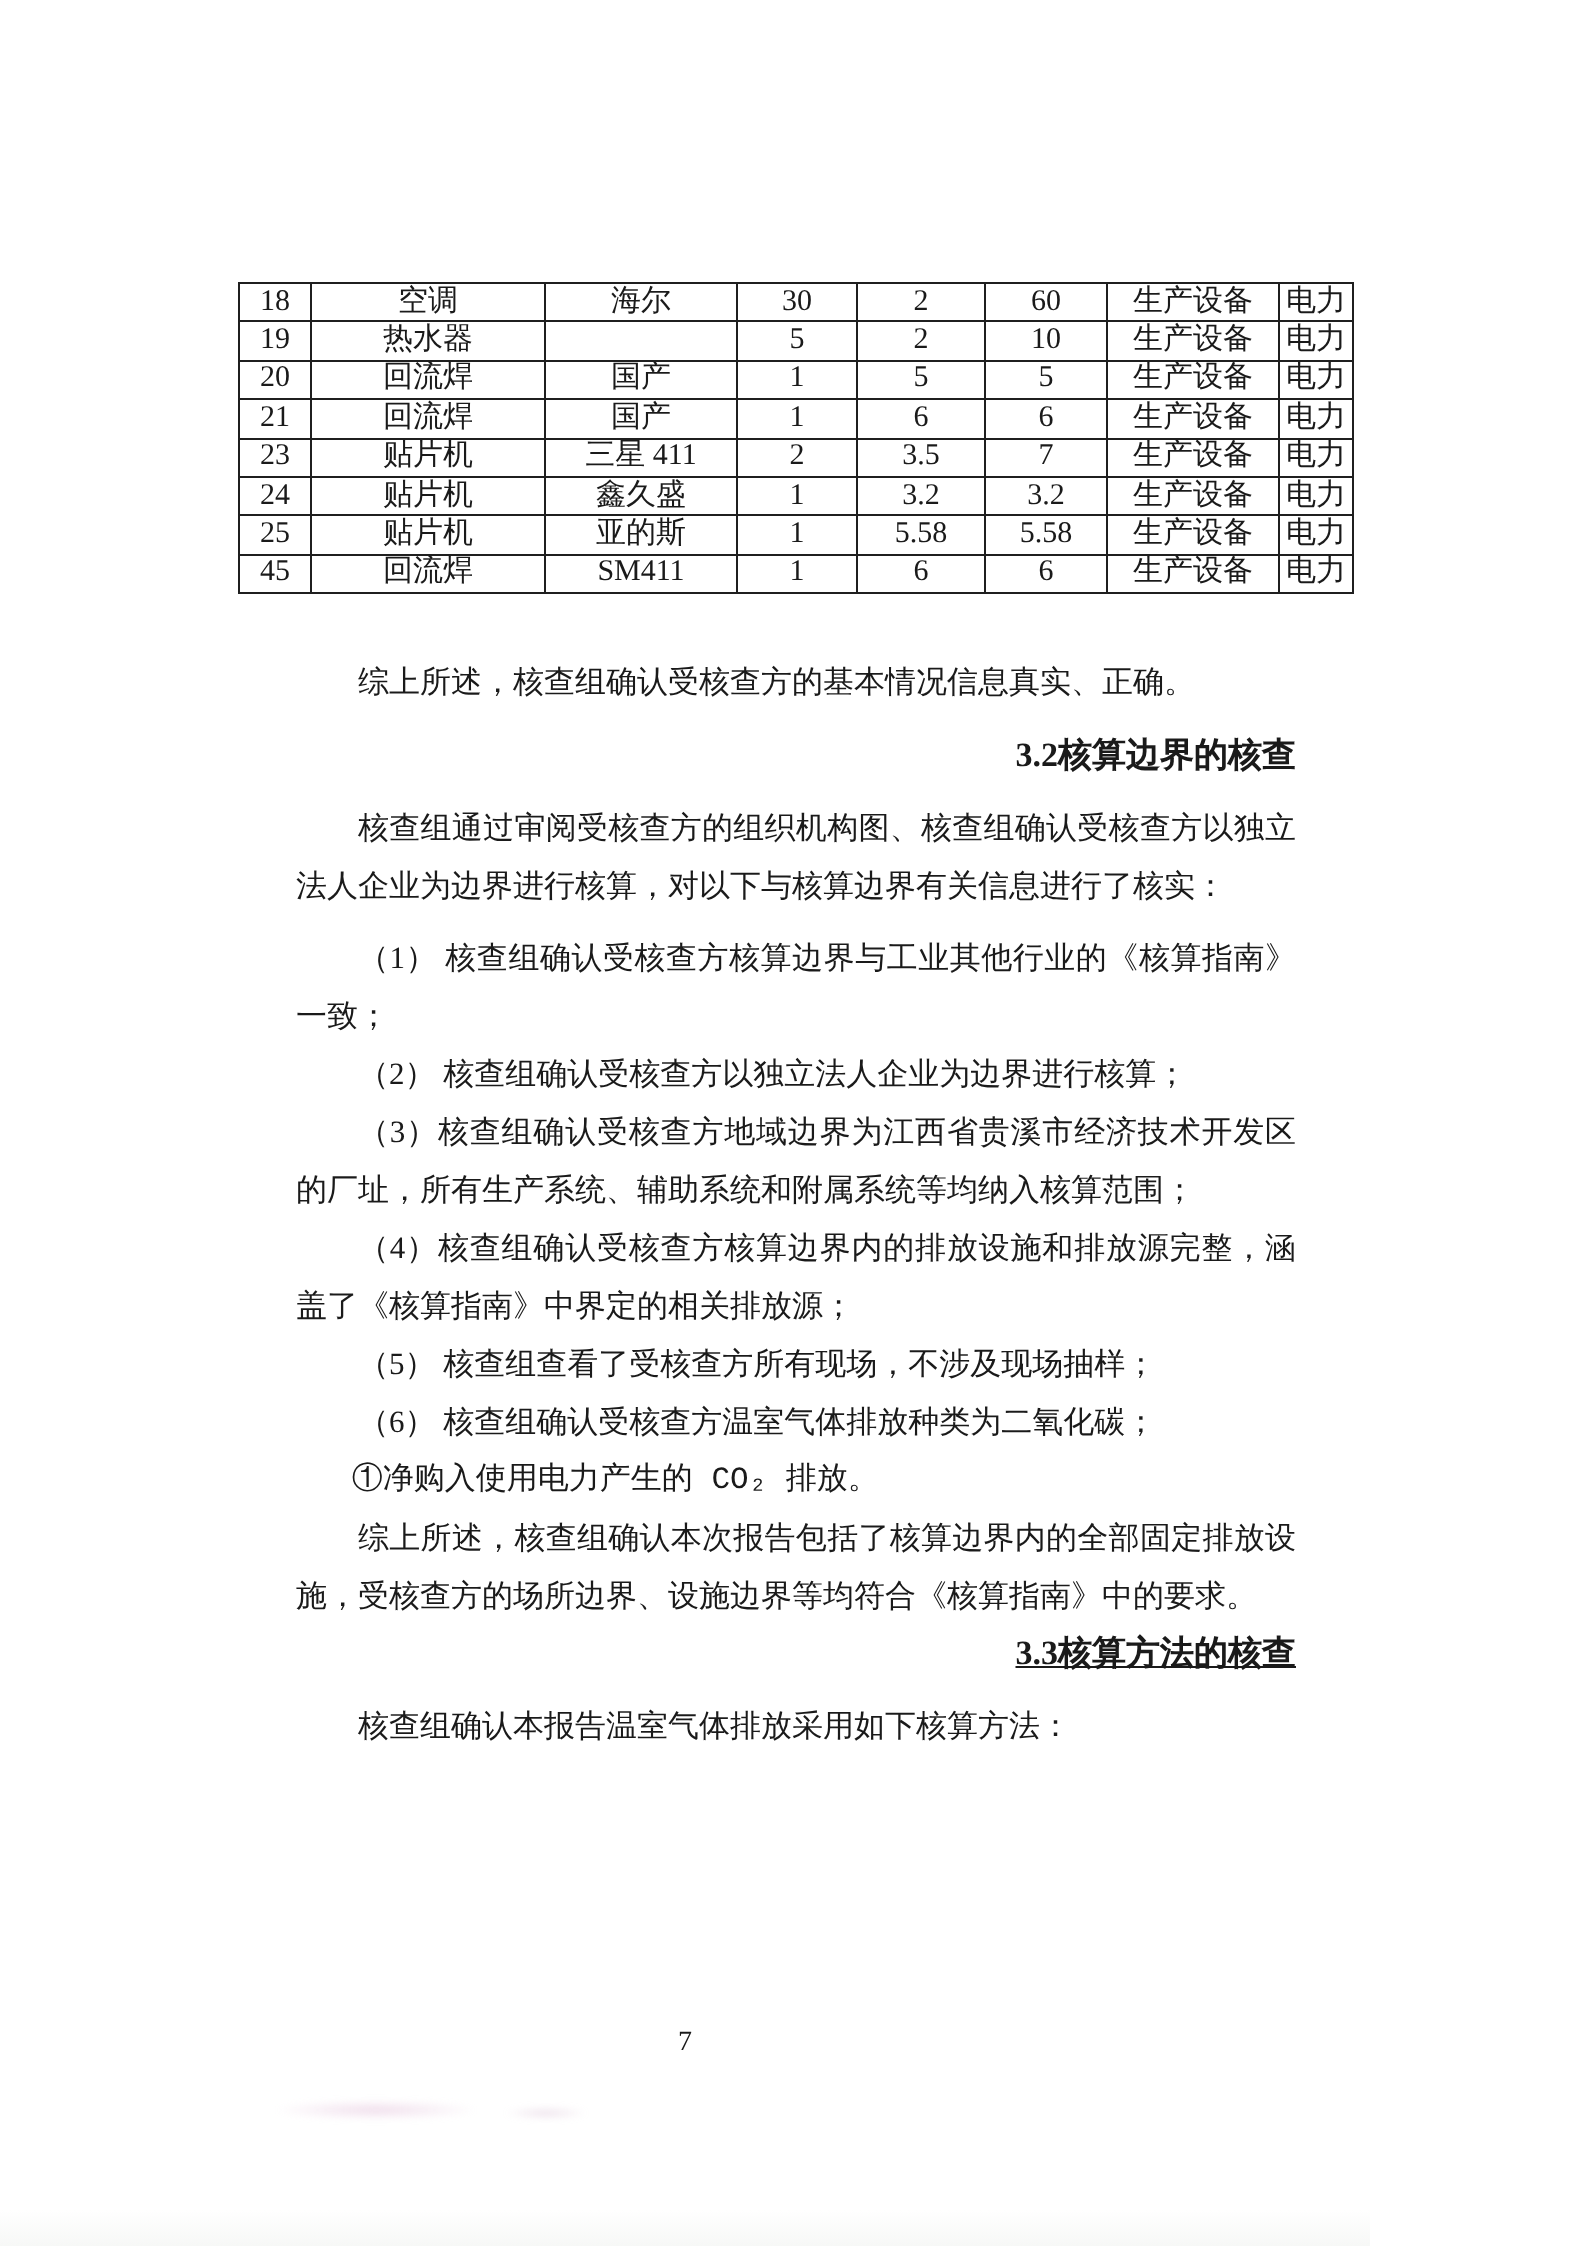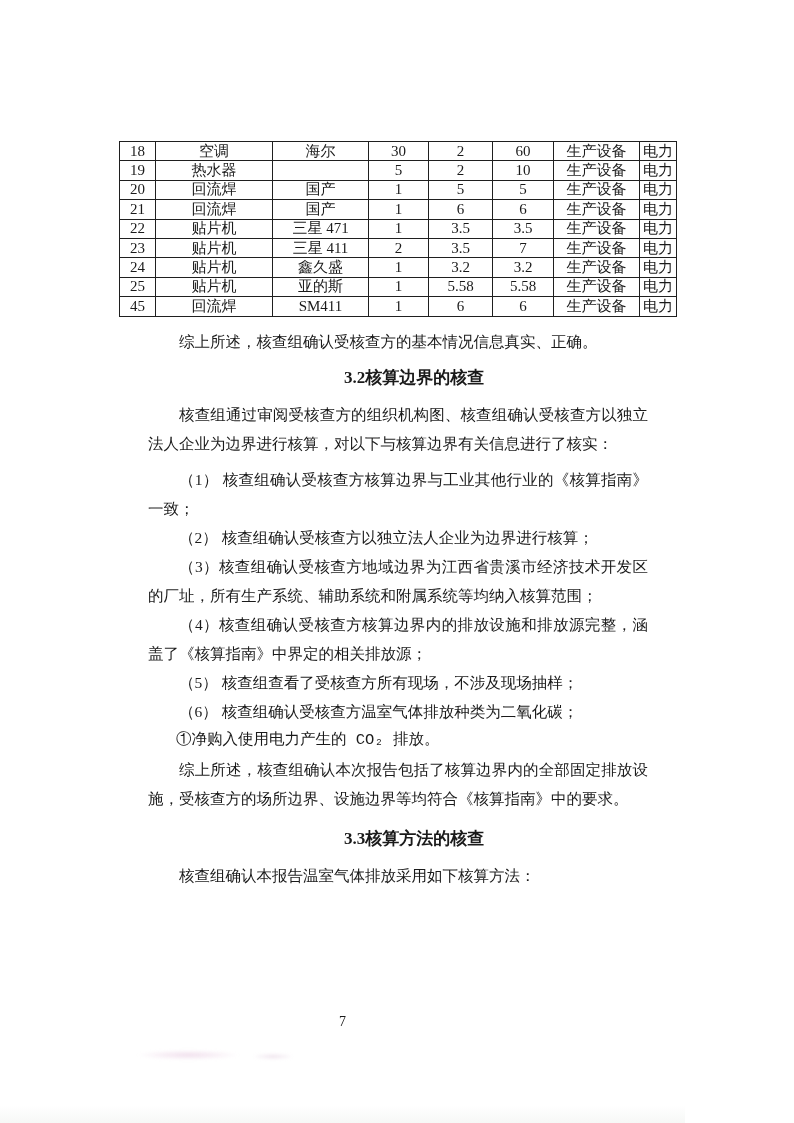--- a/index.html
+++ b/index.html
@@ -38,25 +38,25 @@
     text-indent:2em;
     line-height:29px;
     text-align:justify;
   }
   .heading{
     margin:8px 0 0 0;
     font-size:17px;
     font-weight:bold;
     line-height:28px;
     text-indent:32px;
-    text-align:center;
+    text-align:right;
   }
   .mt8{margin-top:8px;}
   .mt7{margin-top:7px;}
-  .mt12{margin-top:12px;}
+  .mt12{margin-top:0;text-decoration:underline;}
   .sub-item{text-indent:1.8em;font-family:Liberation Mono, monospace;}
   .page-number{
     position:absolute;left:0;right:0;top:1012px;
     text-align:center;
     font-size:14px;
     line-height:20px;
   }
   
   .smudge{
     position:absolute;left:138px;top:1050px;width:100px;height:10px;
@@ -127,30 +127,20 @@
         <td>21</td>
           <td>回流焊</td>
           <td>国产</td>
           <td>1</td>
           <td>6</td>
           <td>6</td>
           <td>生产设备</td>
           <td>电力</td>
       </tr>
       <tr>
-        <td>22</td>
-          <td>贴片机</td>
-          <td>三星 471</td>
-          <td>1</td>
-          <td>3.5</td>
-          <td>3.5</td>
-          <td>生产设备</td>
-          <td>电力</td>
-      </tr>
-      <tr>
         <td>23</td>
           <td>贴片机</td>
           <td>三星 411</td>
           <td>2</td>
           <td>3.5</td>
           <td>7</td>
           <td>生产设备</td>
           <td>电力</td>
       </tr>
       <tr>

